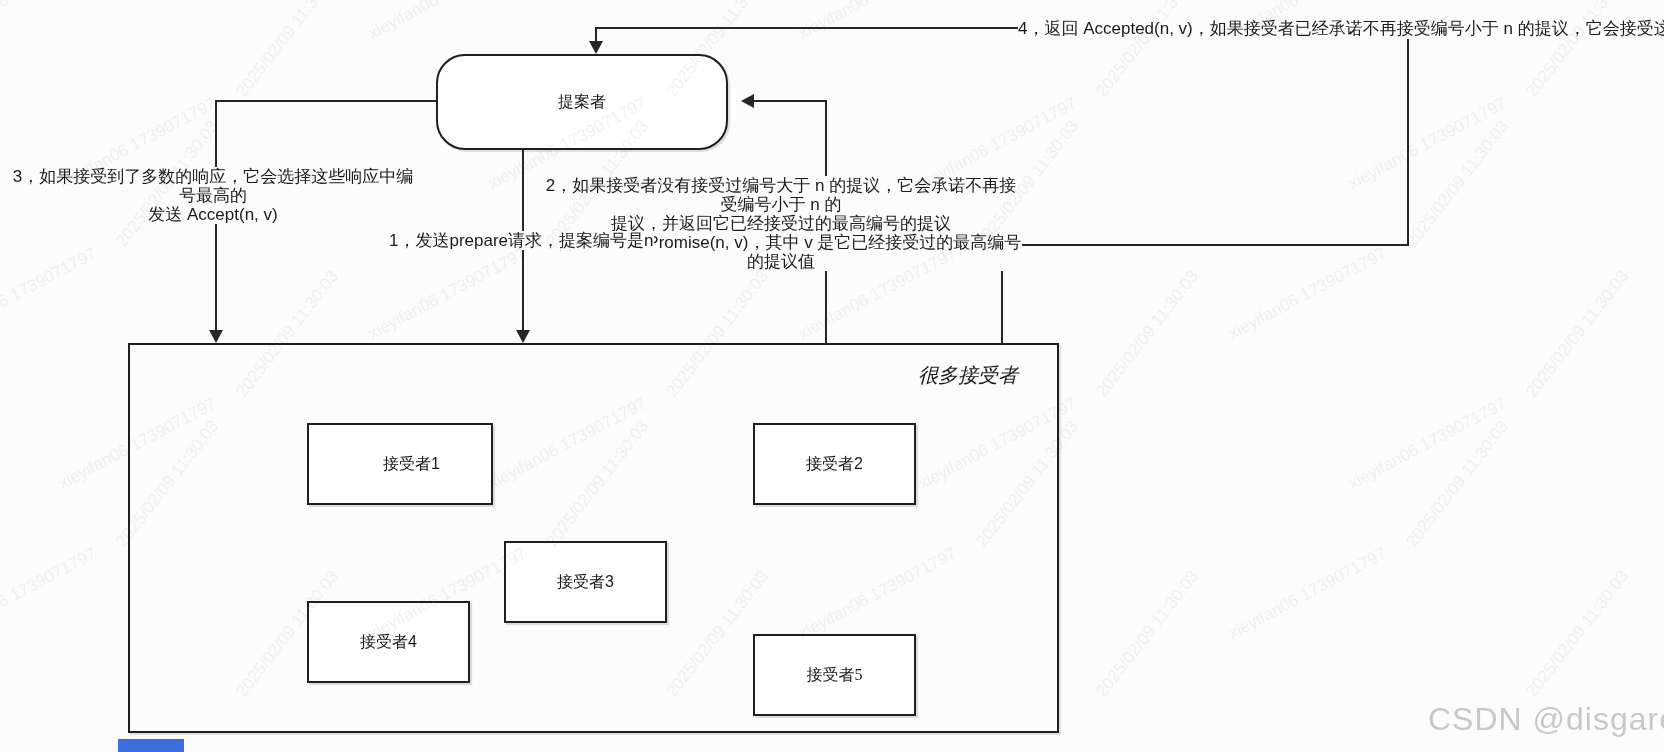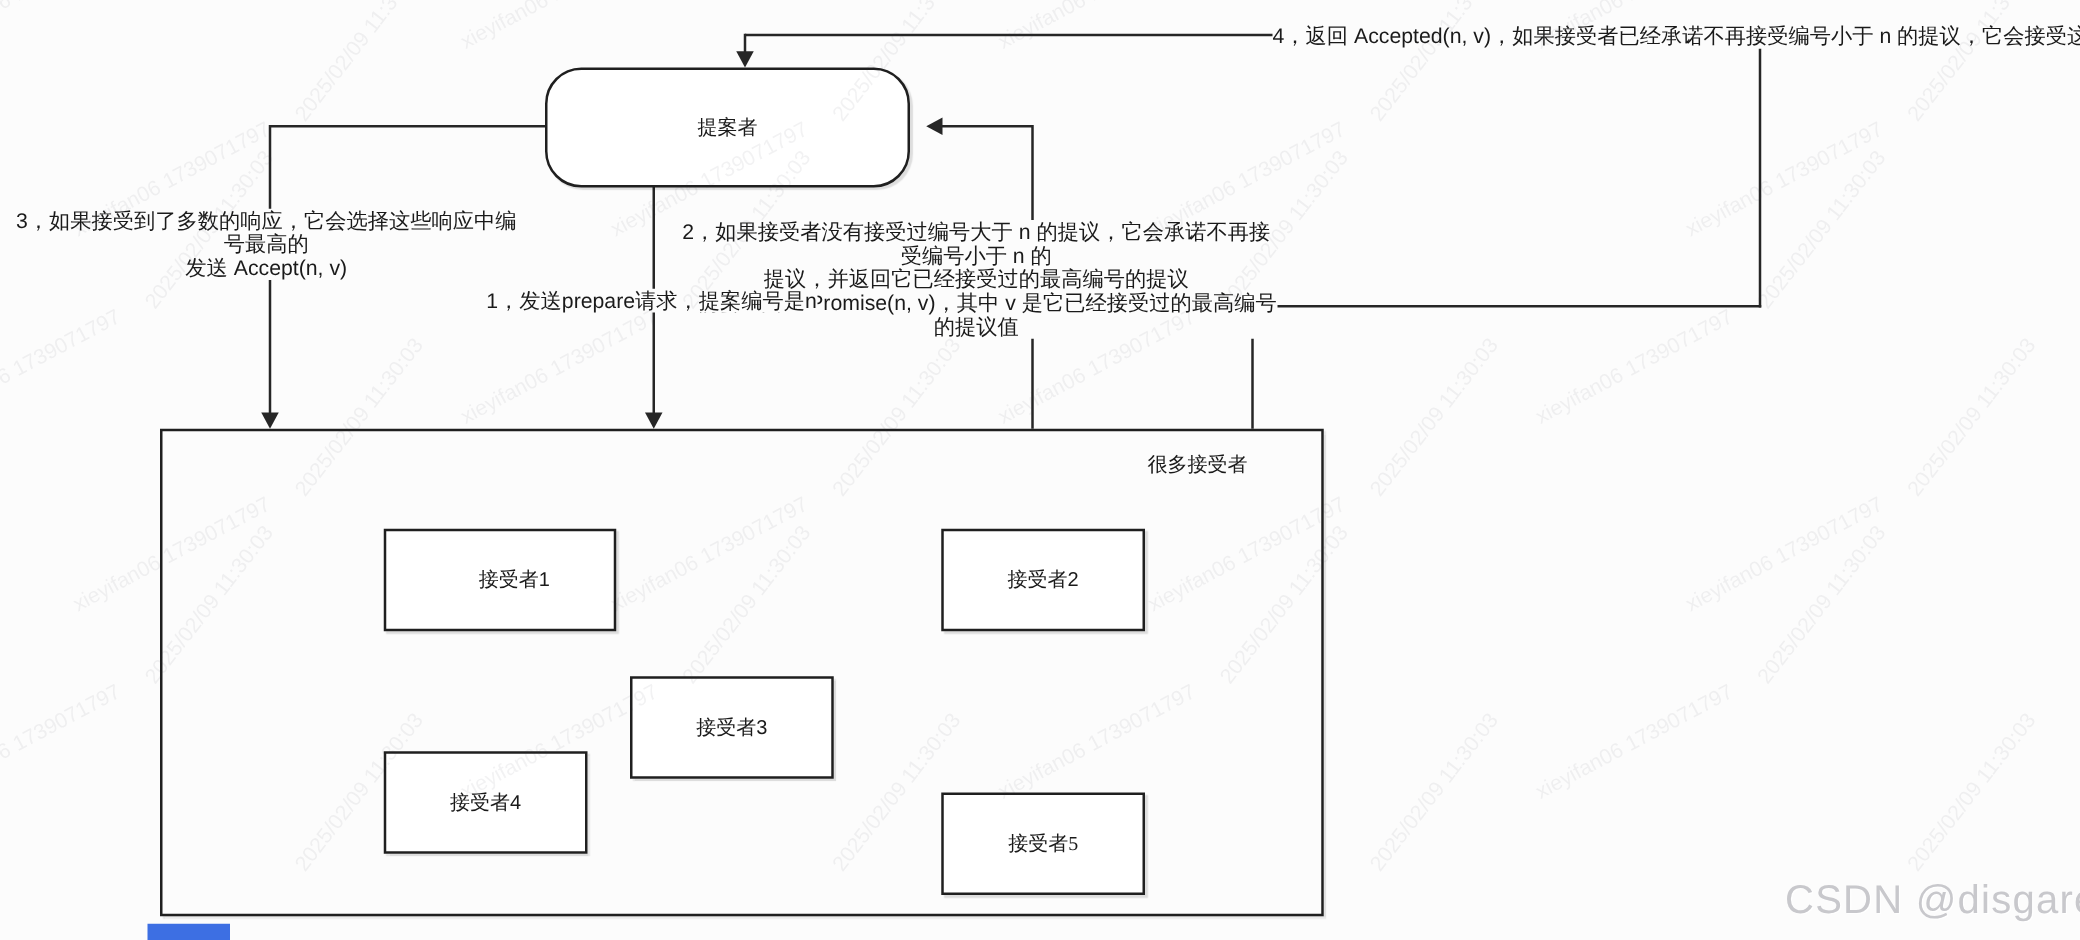--- a/index.html
+++ b/index.html
@@ -20,21 +20,21 @@
   
   .node{
     position:absolute;border:2px solid #1f1f1f;background:#ffffff;
     display:flex;align-items:center;justify-content:center;
     font-size:16px;z-index:3;box-shadow:2px 2px 1px rgba(0,0,0,0.12);
   }
   .group{
     position:absolute;border:2px solid #1f1f1f;background:transparent;
     z-index:2;box-shadow:2px 2px 1px rgba(0,0,0,0.10);
   }
-  .group-label{position:absolute;font-size:16px;z-index:3;}
+  .group-label{position:absolute;font-size:20px;z-index:3;font-style:italic;}
   
   #wm-layer{position:absolute;inset:0;z-index:5;pointer-events:none;}
   .wm{position:absolute;color:rgba(55,55,70,0.065);font-size:17px;white-space:nowrap;transform-origin:left center;}
   .csdn{
     position:absolute;left:1428px;top:701px;z-index:6;font-size:32px;
     color:#c8c8cc;white-space:nowrap;letter-spacing:1px;
     text-shadow:1px 1px 0 #ffffff;
   }
   .blue-bar{position:absolute;left:118px;top:739px;width:66px;height:13px;z-index:6;}
 </style>

